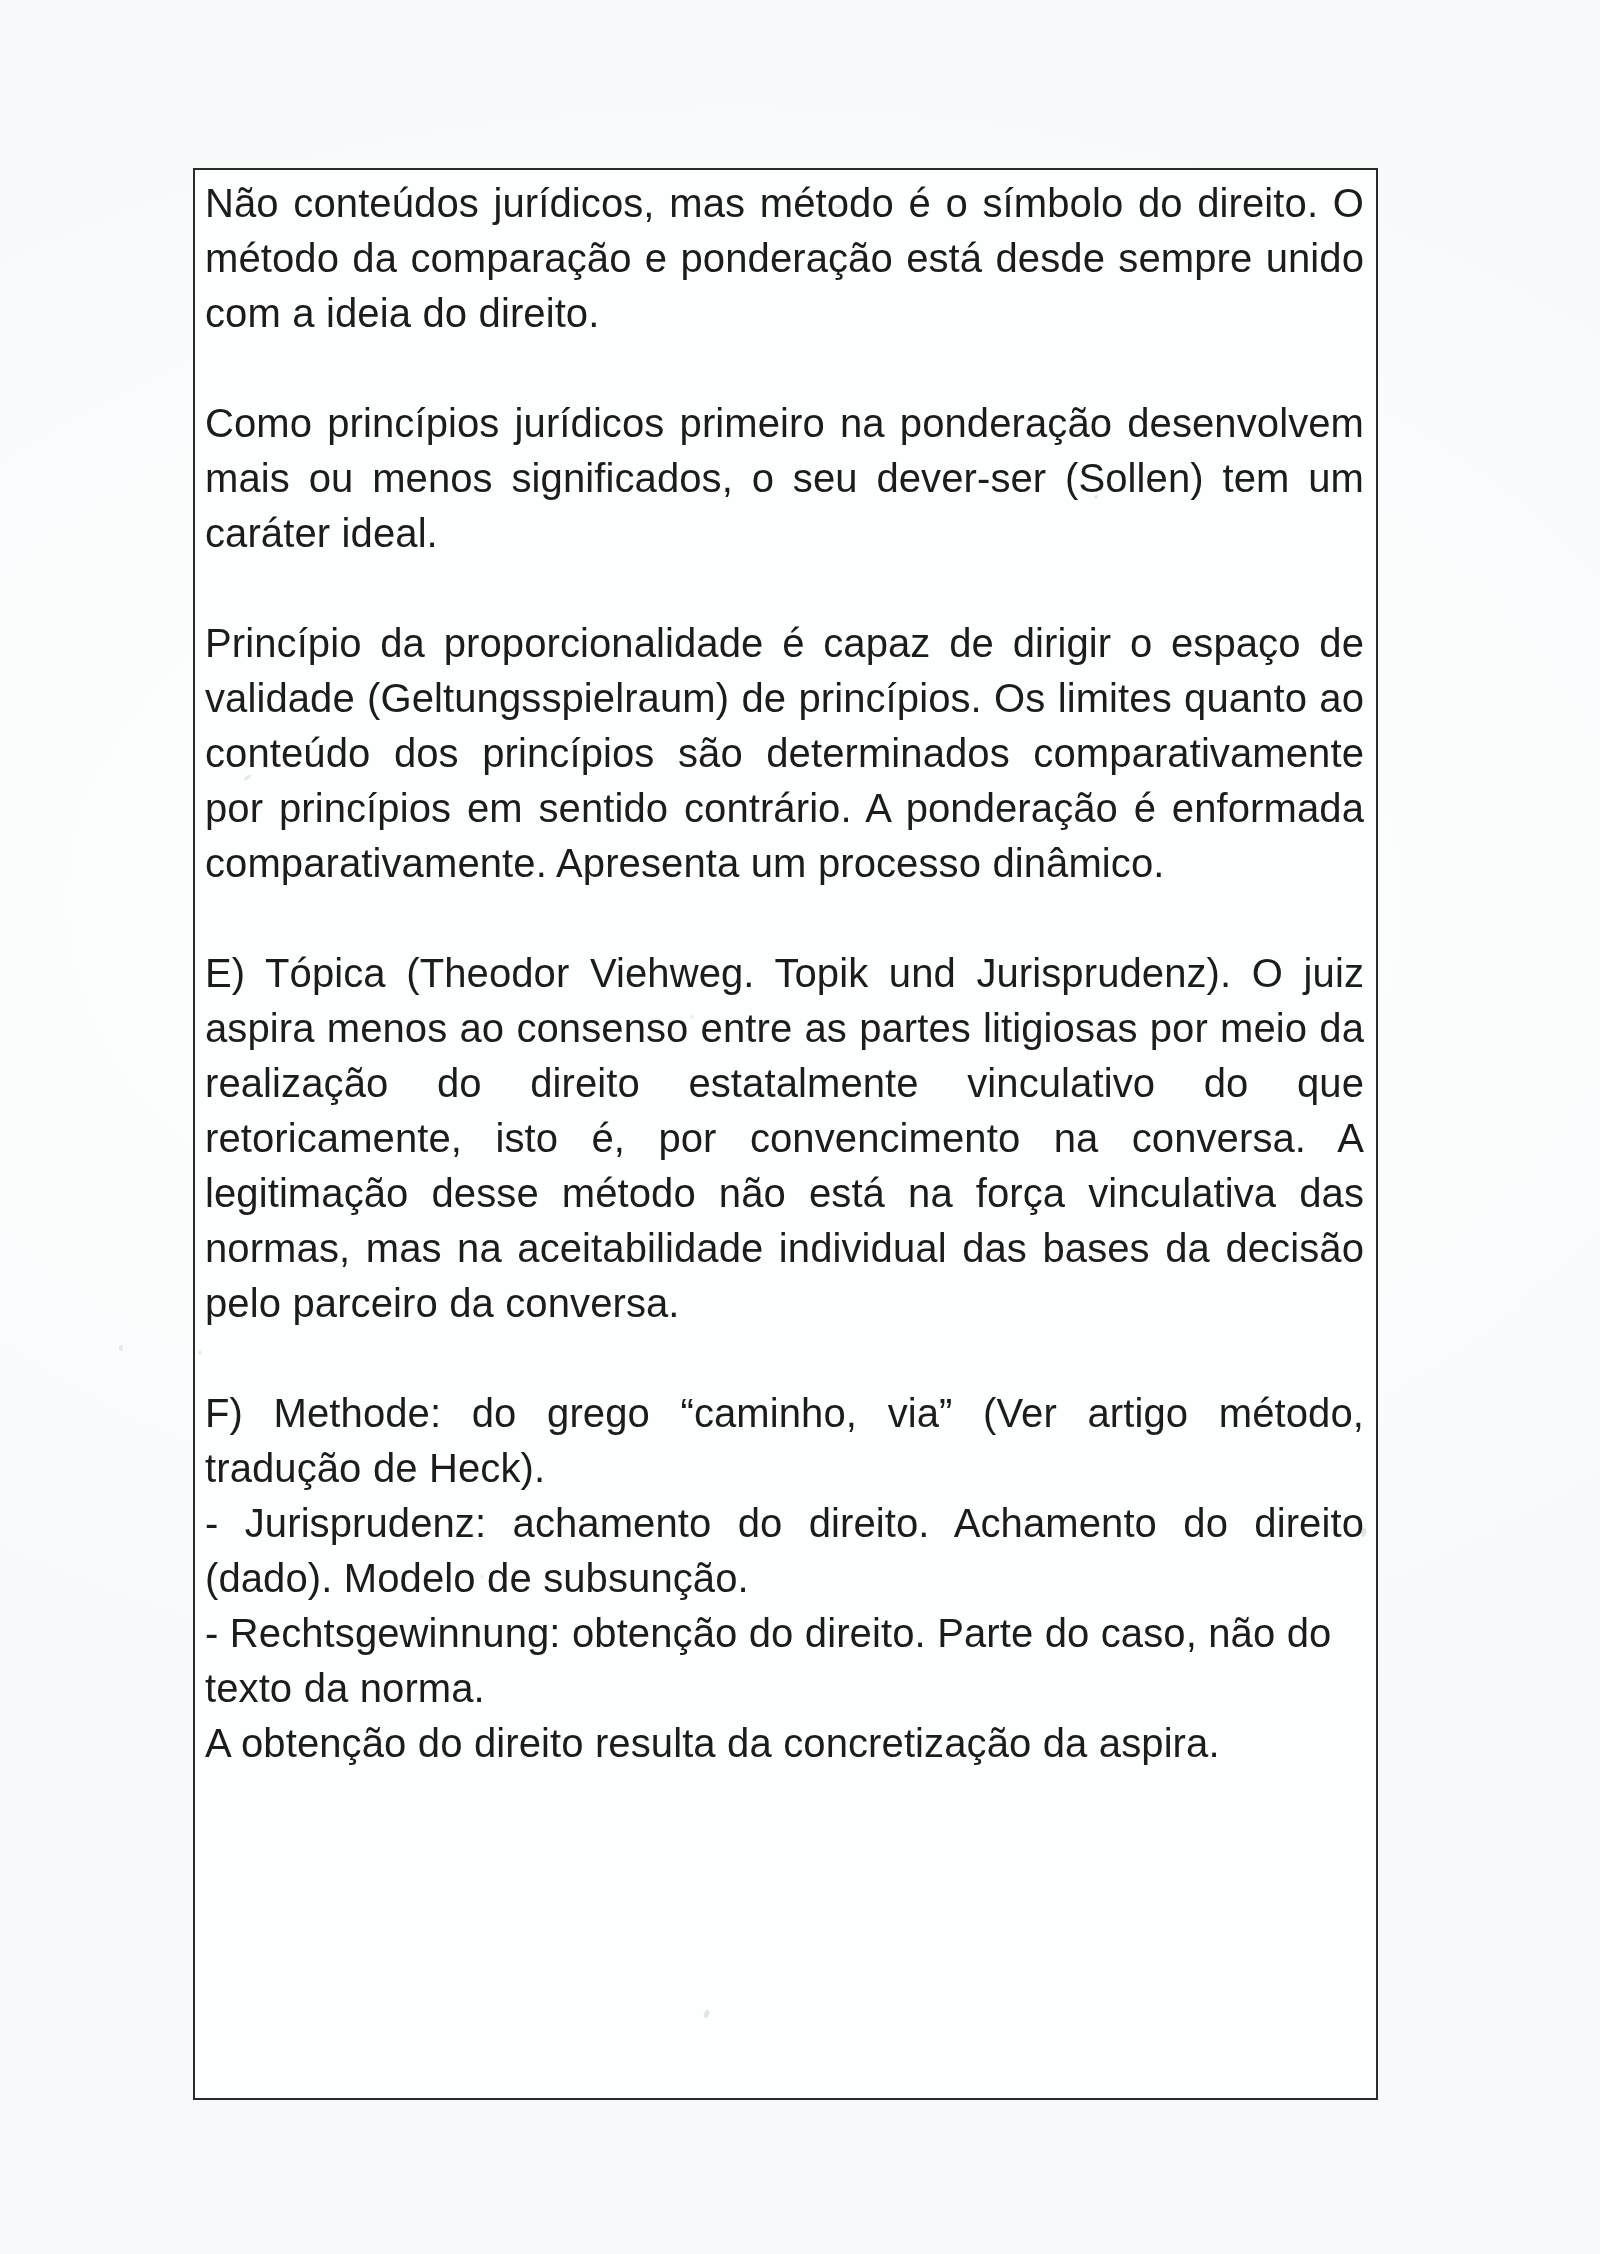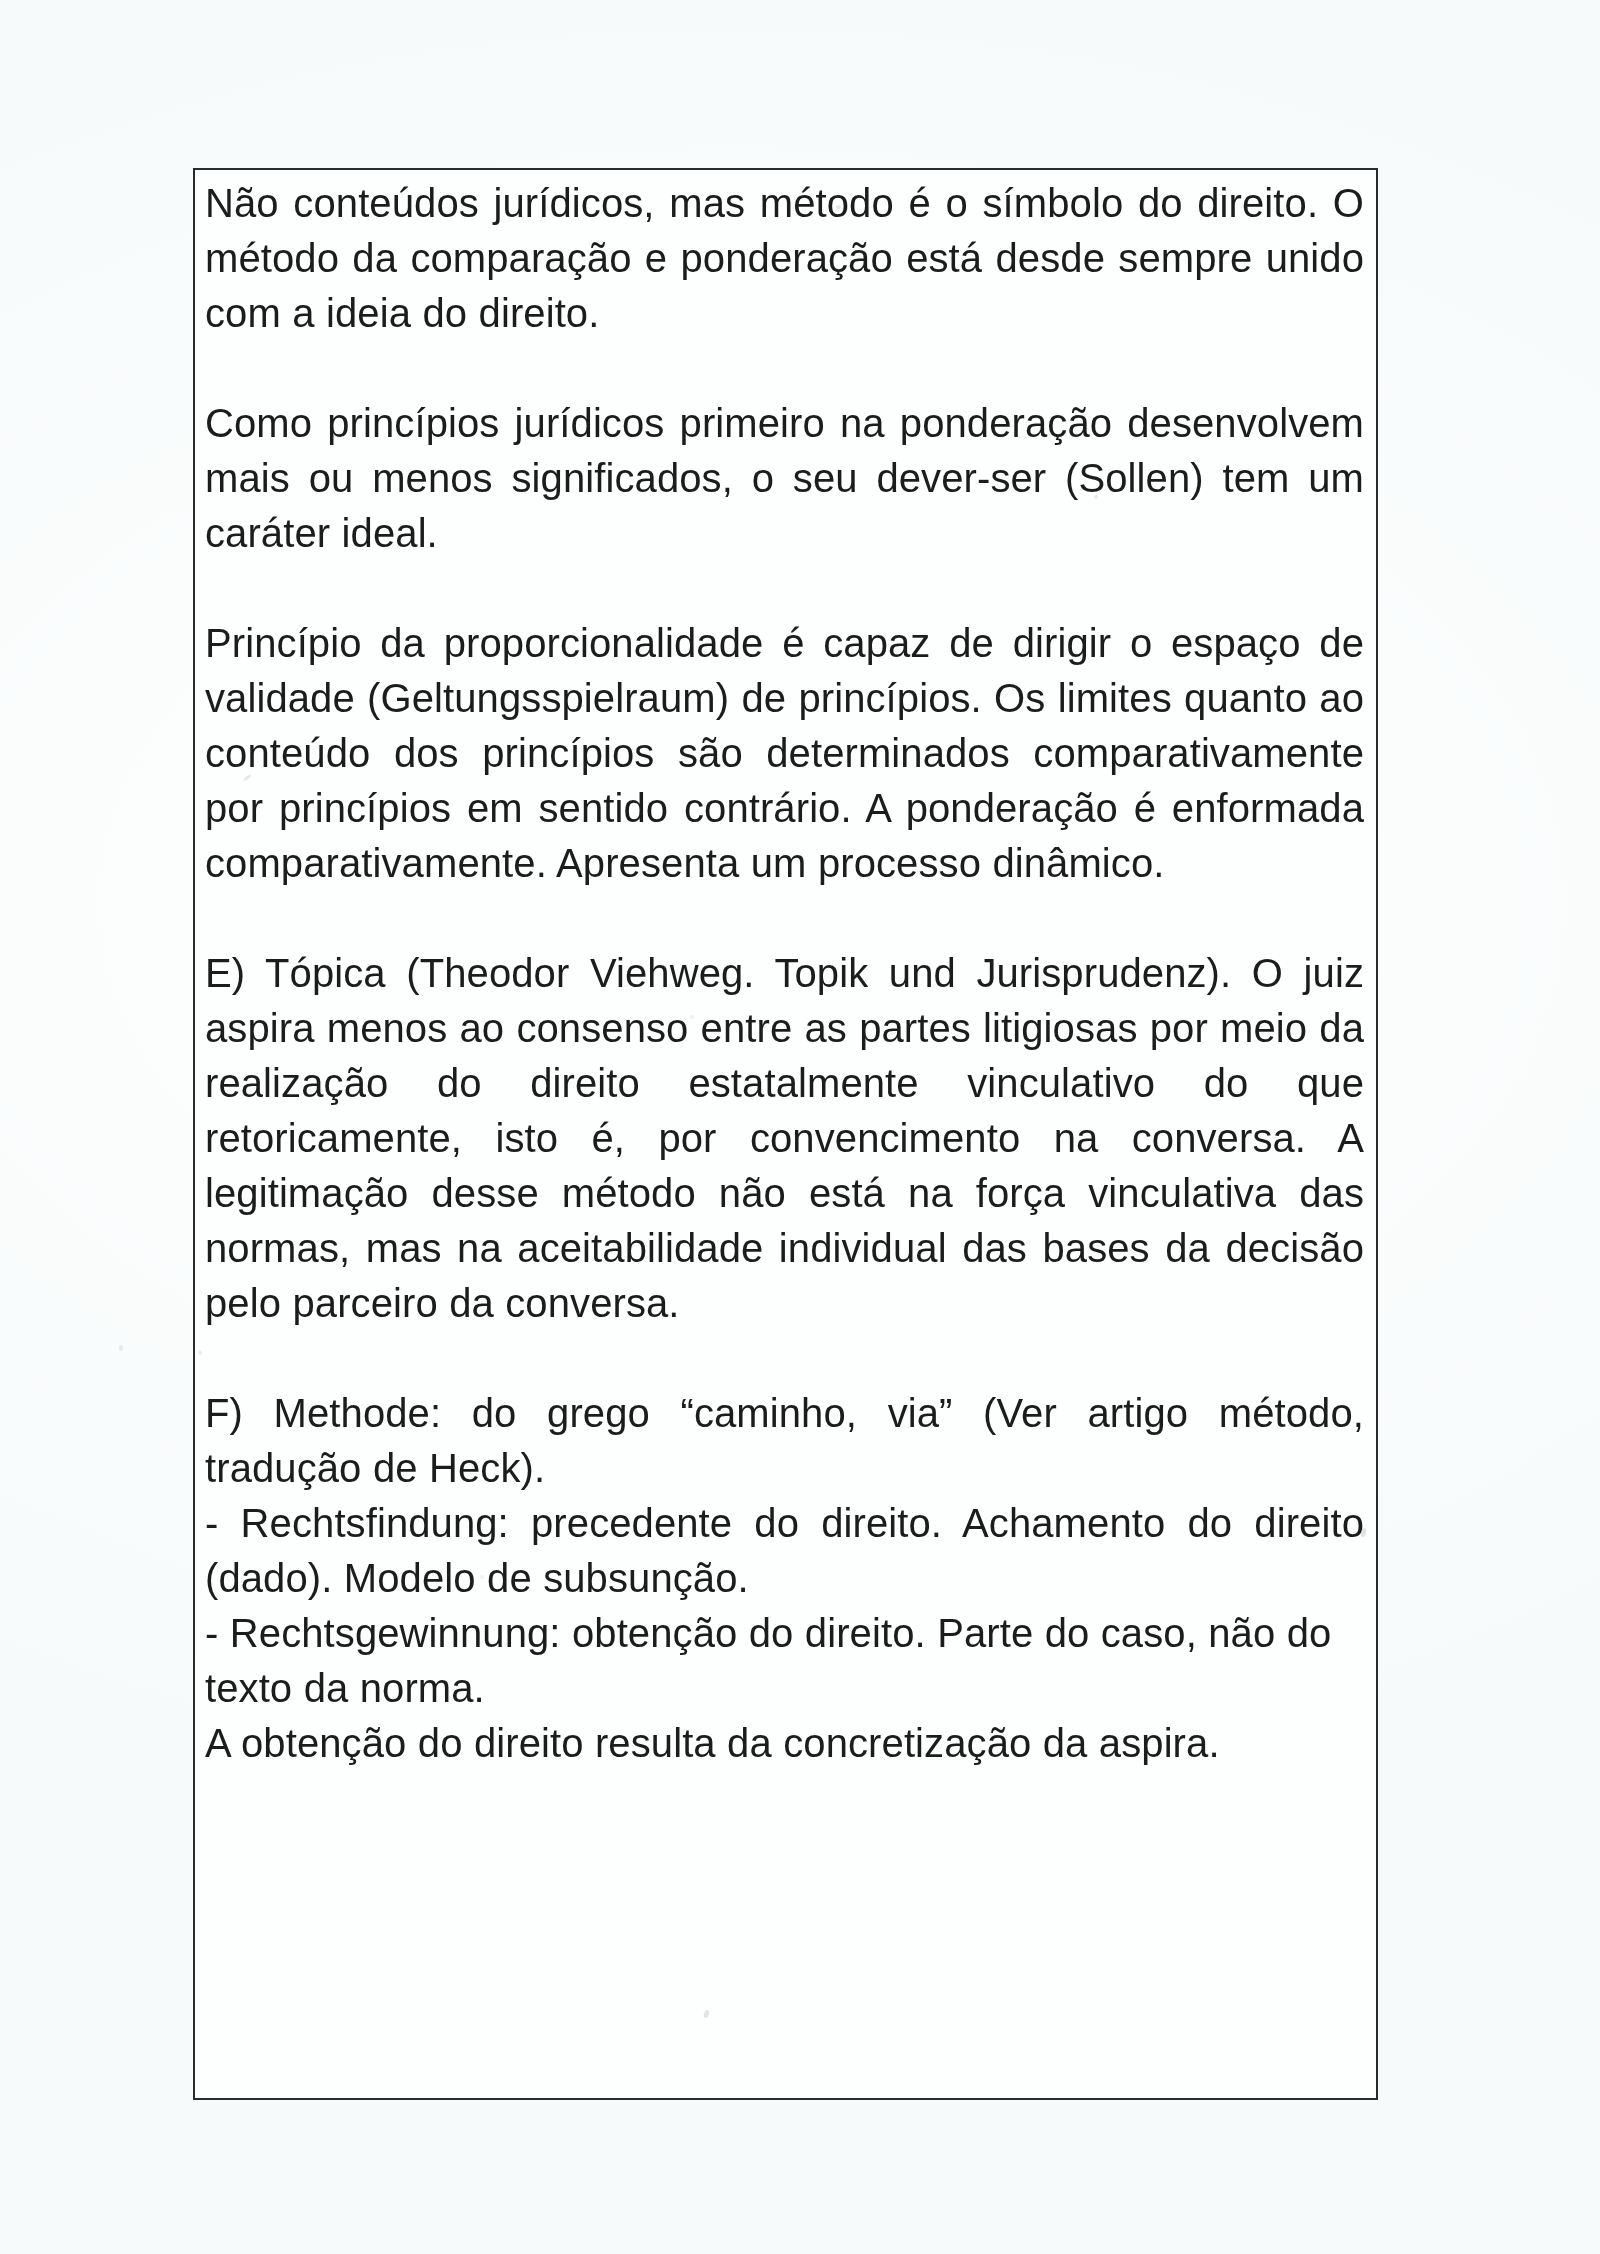--- a/index.html
+++ b/index.html
@@ -104,21 +104,21 @@
     <p class="para fulljust">Não conteúdos jurídicos, mas método é o símbolo do direito. O método da comparação e ponderação está desde sempre unido com a ideia do direito.</p>
 
     <p class="para fulljust">Como princípios jurídicos primeiro na ponderação desenvolvem mais ou menos significados, o seu dever-ser (Sollen) tem um caráter ideal.</p>
 
     <p class="para fulljust">Princípio da proporcionalidade é capaz de dirigir o espaço de validade (Geltungsspielraum) de princípios. Os limites quanto ao conteúdo dos princípios são determinados comparativamente por princípios em sentido contrário. A ponderação é enformada comparativamente. Apresenta um processo dinâmico.</p>
 
     <p class="para fulljust">E) Tópica (Theodor Viehweg. Topik und Jurisprudenz). O juiz aspira menos ao consenso entre as partes litigiosas por meio da realização do direito estatalmente vinculativo do que retoricamente, isto é, por convencimento na conversa. A legitimação desse método não está na força vinculativa das normas, mas na aceitabilidade individual das bases da decisão pelo parceiro da conversa.</p>
 
     <div class="para block-list">
       <span class="line">F) Methode: do grego “caminho, via” (Ver artigo método, tradução de Heck).</span>
-      <span class="line">- Rechtsfindung: precedente do direito. Achamento do direito (dado). Modelo de subsunção.</span>
+      <span class="line">- Jurisprudenz: achamento do direito. Achamento do direito (dado). Modelo de subsunção.</span>
       <span class="line last-of-wrap">- Rechtsgewinnung: obtenção do direito. Parte do caso, não do texto da norma.</span>
       <span class="line last-of-wrap">A obtenção do direito resulta da concretização da aspira.</span>
     </div>
 
   </div>
 
   <span class="speck s1"></span>
   <span class="speck s2"></span>
   <span class="speck s3"></span>
   <span class="speck s4"></span>

